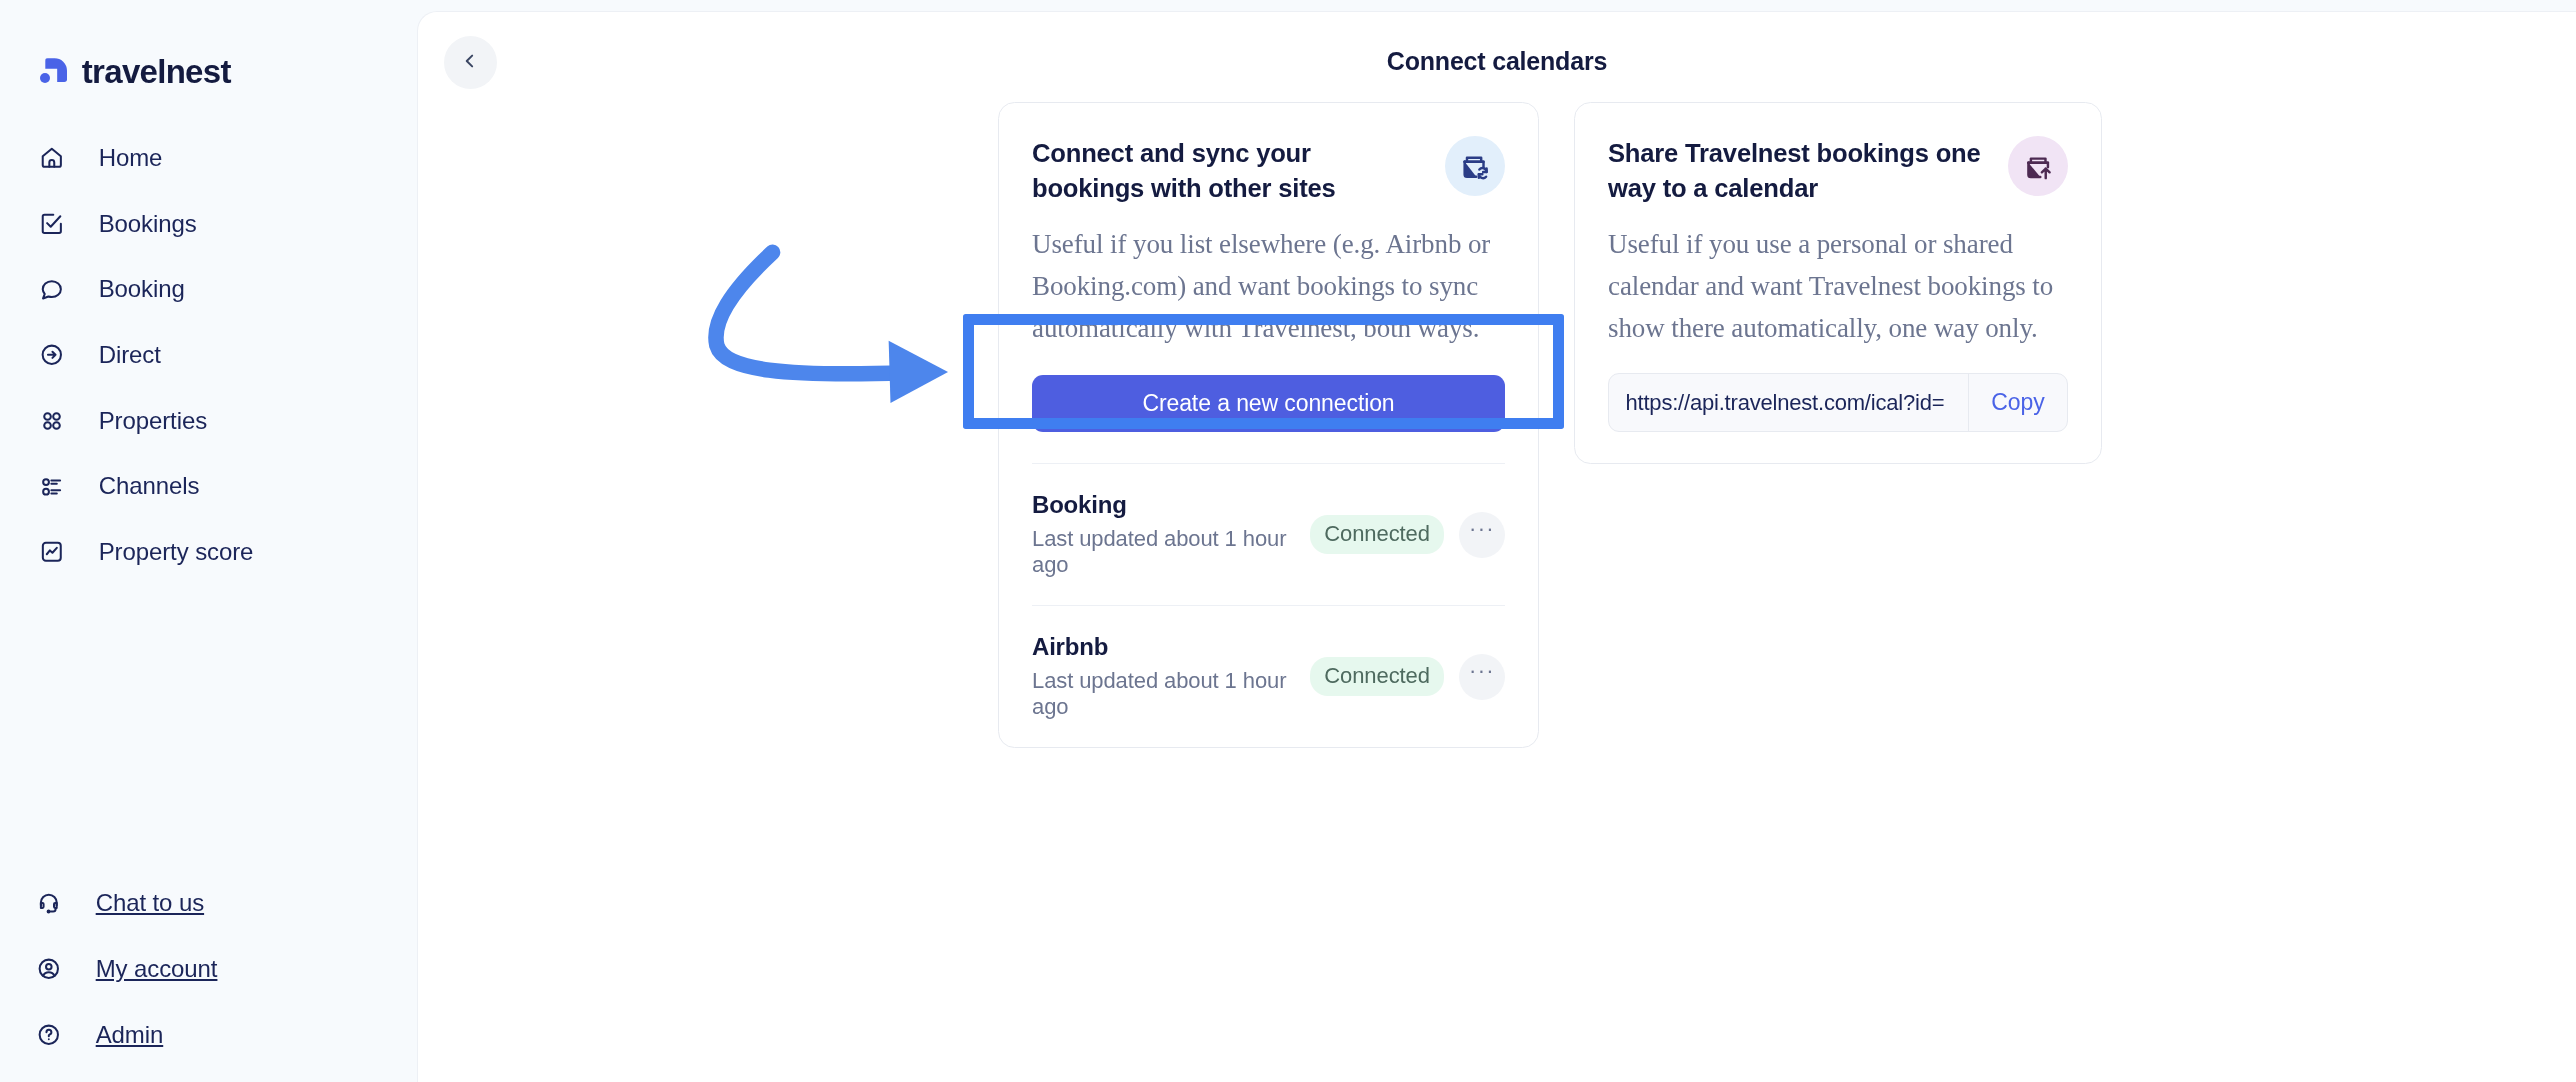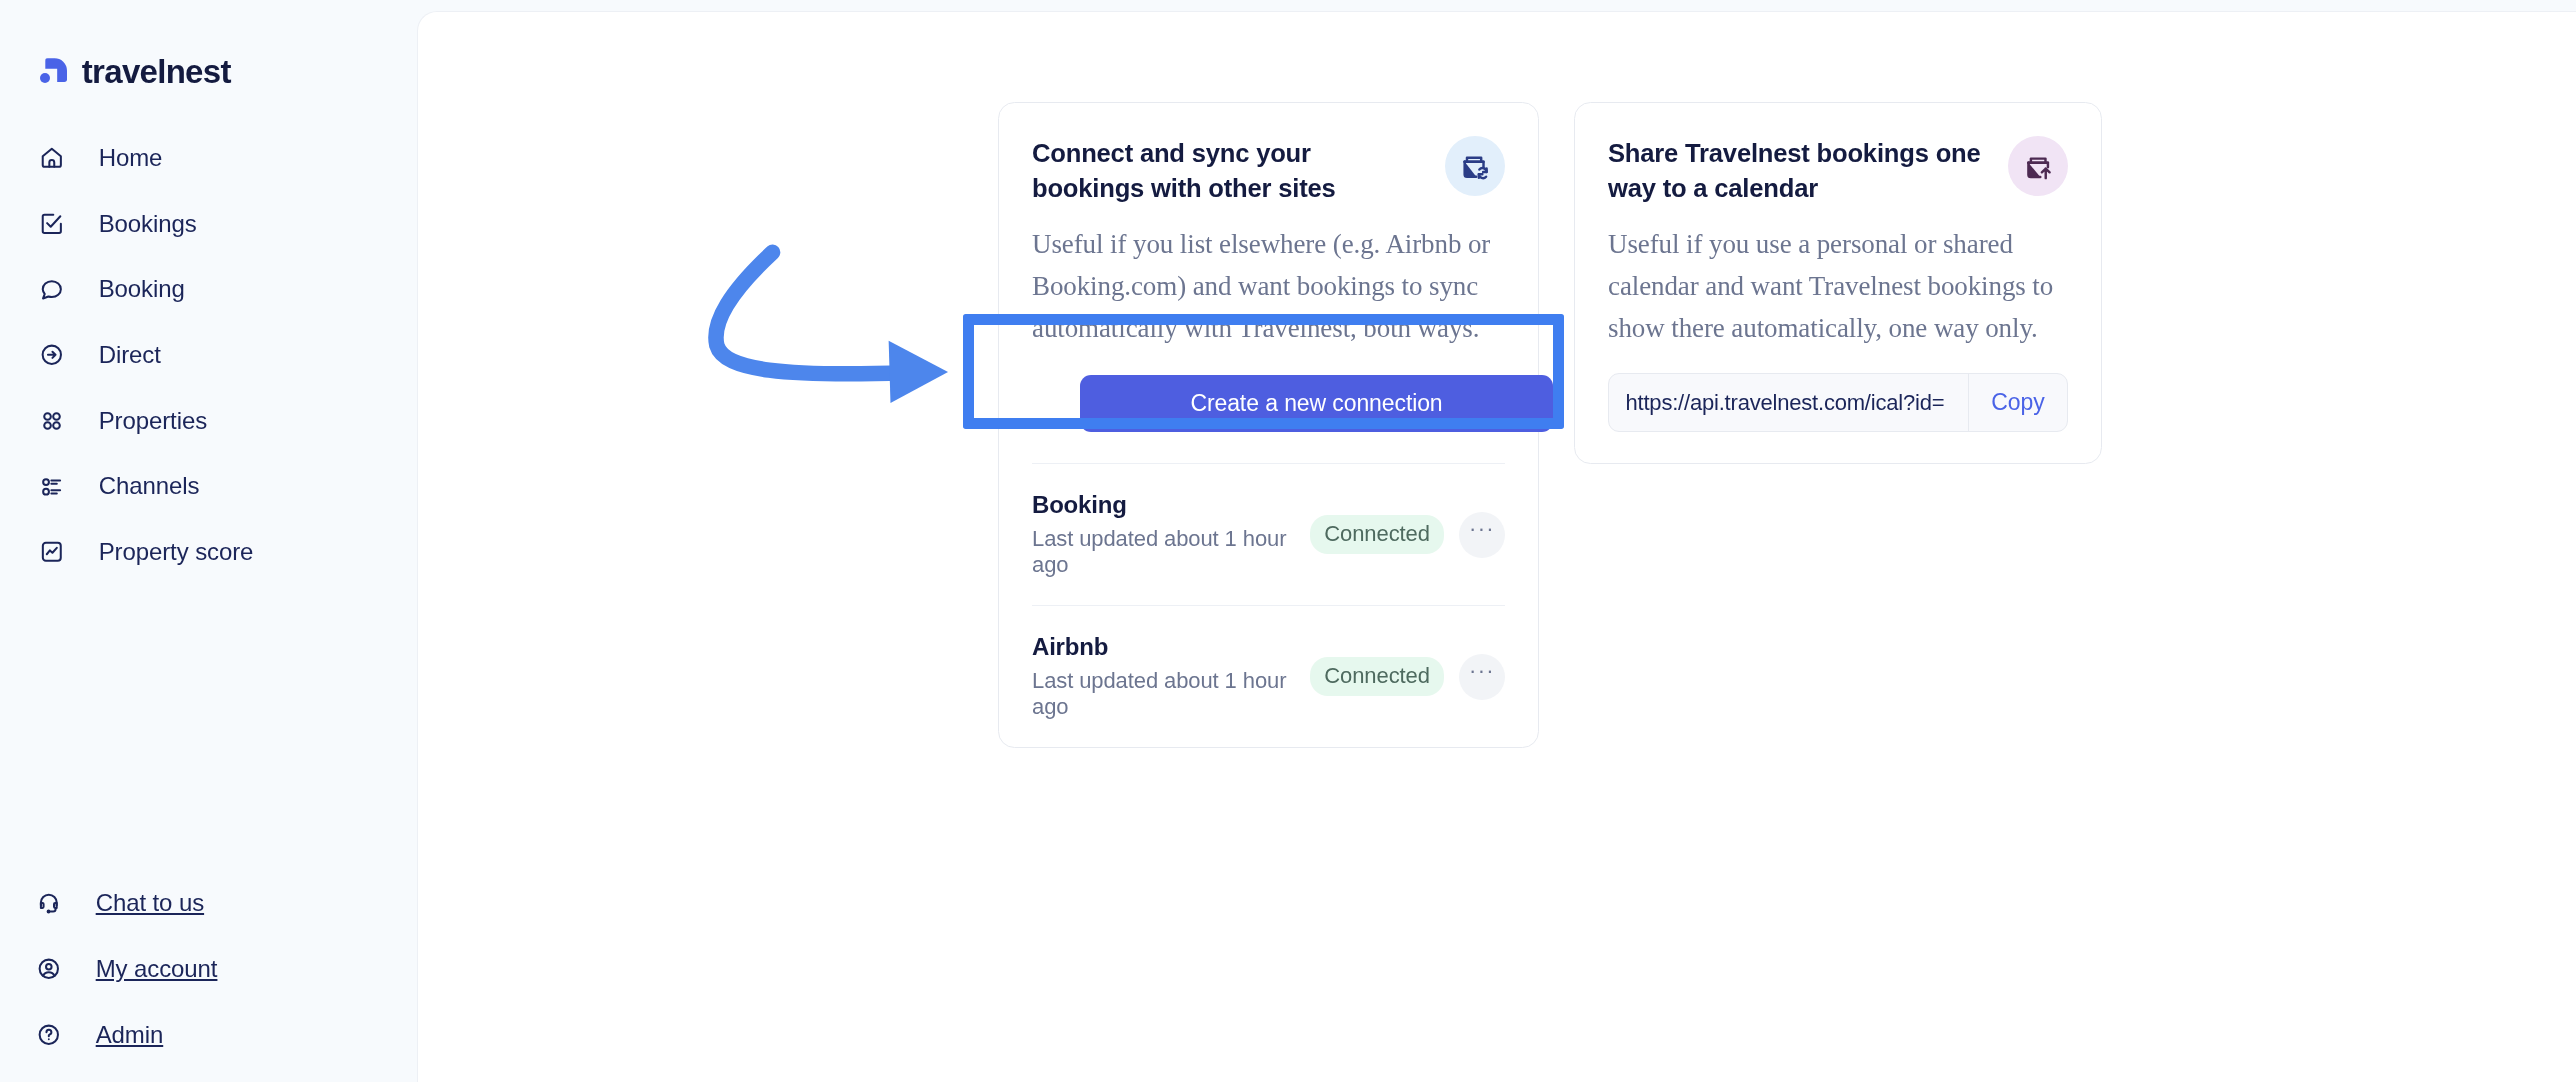--- a/index.html
+++ b/index.html
@@ -212,21 +212,20 @@
     height: 57px;
     border: none;
     border-radius: 11px;
     background: #4e5ee0;
     color: #fff;
     font-family: inherit;
     font-size: 23px;
     font-weight: 400;
     letter-spacing: -0.1px;
     cursor: pointer;
-    margin-left: 48px;
   }
 
   .card-sep { height: 0.9px; background: #edf0f5; margin: 0 33px; }
 
   .conn-row {
     display: flex;
     align-items: center;
     padding: 27.4px 33px 27.4px 33px;
     gap: 14.6px;
   }
@@ -442,20 +441,30 @@
               <circle cx="12" cy="16.2" r=".85" fill="#1b2559" stroke="none"></circle>
             </svg>
         </span>
         <span class="nav-label">Admin</span>
       </div>
     </div>
   </aside>
 
   <main class="main">
 
+    <div class="topbar">
+      <button class="back-btn">
+        <span>
+          <svg viewBox="0 0 24 24">
+              <path d="M14.6 5.5 8.1 12l6.5 6.5"></path>
+            </svg>
+        </span>
+      </button>
+      <div class="page-title">Connect calendars</div>
+    </div>
 
     <div class="cards">
 
       <section class="card card-a">
         <div class="card-head">
           <h2 class="card-title">Connect and sync your bookings with other sites</h2>
           <span class="card-badge-ico ico-blue">
             <svg viewBox="0 0 24 24" width="31" height="31" fill="none" stroke="#2b3d86" stroke-width="1.9" stroke-linecap="round" stroke-linejoin="round">
               <path d="M3.6 8.4h14.6v4.3"></path>
               <path d="M3.6 8.4v9.8a1.8 1.8 0 0 0 1.8 1.8h7.2" fill="#2b3d86" stroke="#2b3d86"></path>

